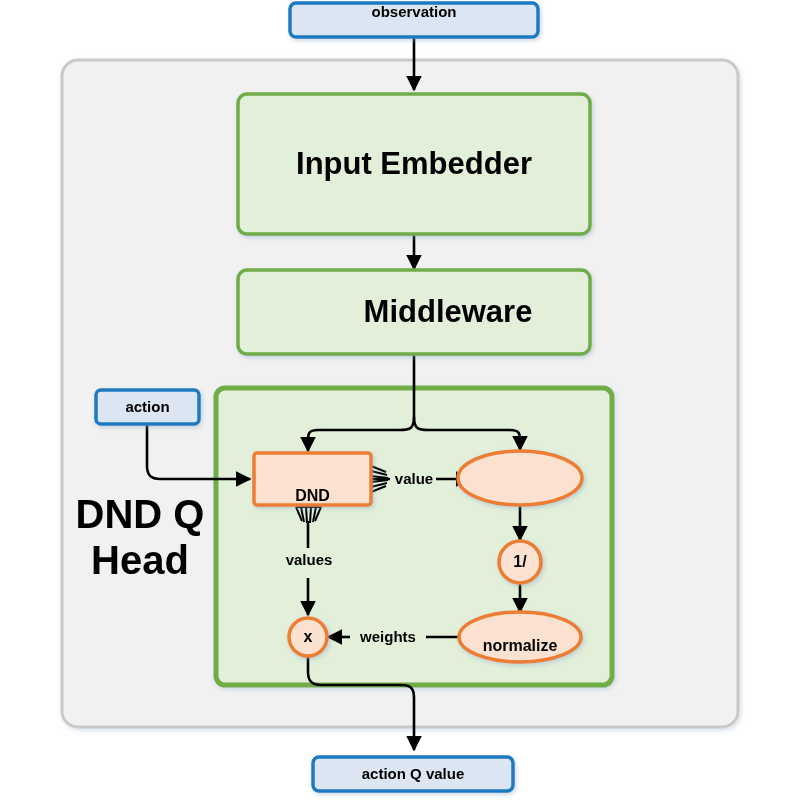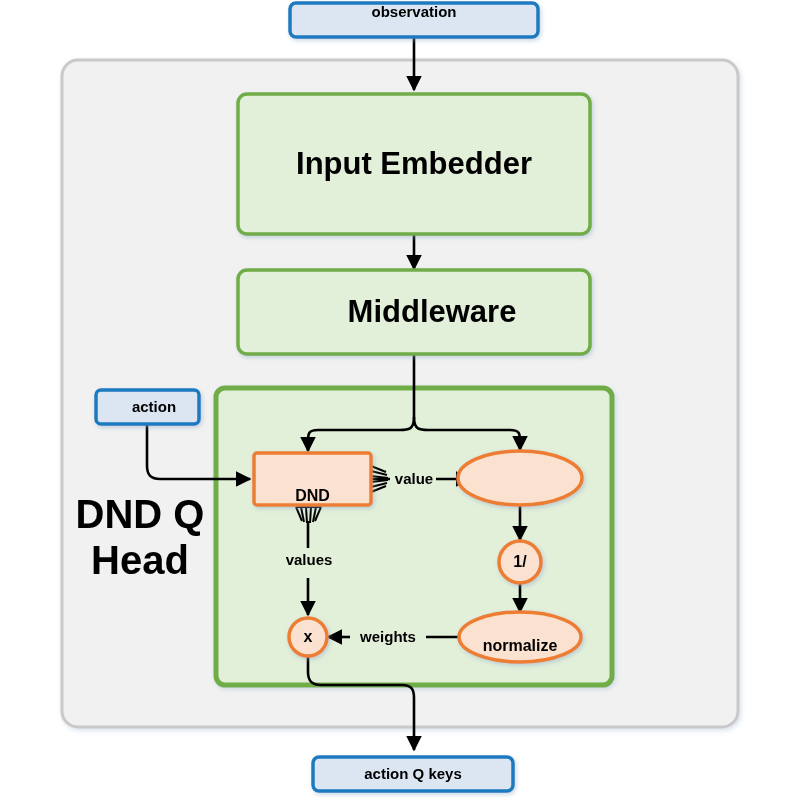--- a/index.html
+++ b/index.html
@@ -135,23 +135,23 @@
 
     <rect x="392" y="467" width="44" height="24" fill="#e2efd9"></rect>
     <rect x="278" y="548" width="62" height="24" fill="#e2efd9"></rect>
     <rect x="350" y="625" width="76" height="24" fill="#e2efd9"></rect>
   </svg>
 
   <div class="node-label lbl-io" style="left:290px; top:3px; width:248px; height:19px;border-radius:14px;">observation</div>
 
   <div class="node-label lbl-stage" style="left:238px; top:94px; width:352px; height:140px;">Input Embedder</div>
 
-  <div class="node-label lbl-stage" style="left:238px; top:270px; width:388px; height:84px;">Middleware</div>
+  <div class="node-label lbl-stage" style="left:238px; top:270px; width:388px; height:84px;padding-left:16px;">Middleware</div>
 
-  <div class="node-label lbl-io" style="left:96px; top:390px; width:116px; height:34px;">action</div>
+  <div class="node-label lbl-io" style="left:96px; top:390px; width:103px; height:34px;">action</div>
 
   <div class="node-label lbl-group" style="left:70px; top:492px; width:140px; height:90px;">DND Q
 Head</div>
 
   <div class="node-label lbl-dnd" style="left:254px; top:470px; width:117px; height:52px;border-radius:17px;">DND</div>
 
 
   <div class="node-label lbl-circle" style="left:499px; top:541px; width:42px; height:42px;">1/</div>
 
   <div class="node-label lbl-ellipse" style="left:459px; top:612px; width:122px; height:67px;">normalize</div>
@@ -160,15 +160,15 @@
 
   <div class="node-label lbl-edge" style="left:392px; top:467px; width:44px; height:24px;">value</div>
 
   <div class="node-label lbl-edge" style="left:278px; top:548px; width:62px; height:24px;">values</div>
 
   <div class="node-label lbl-edge" style="left:350px; top:625px; width:76px; height:24px;">weights</div>
 
   <svg class="diagram-svg" style="pointer-events:none;" viewBox="0 0 800 800" xmlns="http://www.w3.org/2000/svg">
     <rect x="313" y="757" width="200" height="34" rx="6" ry="6" fill="#dce6f2" stroke="#1f7ac0" stroke-width="3.5" filter="url(#softshadow)"></rect>
   </svg>
-  <div class="node-label lbl-io" style="left:313px; top:757px; width:200px; height:34px;">action Q keys</div>
+  <div class="node-label lbl-io" style="left:313px; top:757px; width:200px; height:34px;">action Q value</div>
 
 </div>
 
 </body></html>

